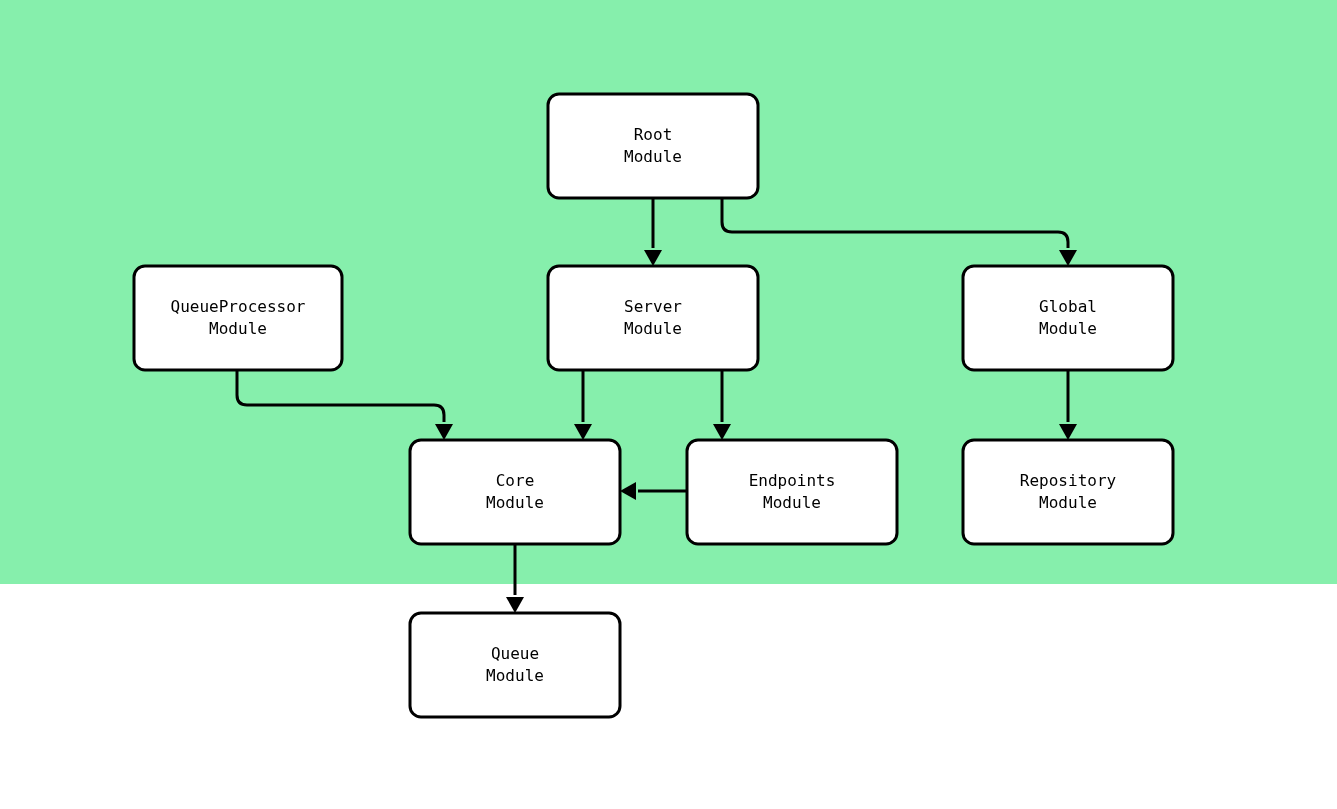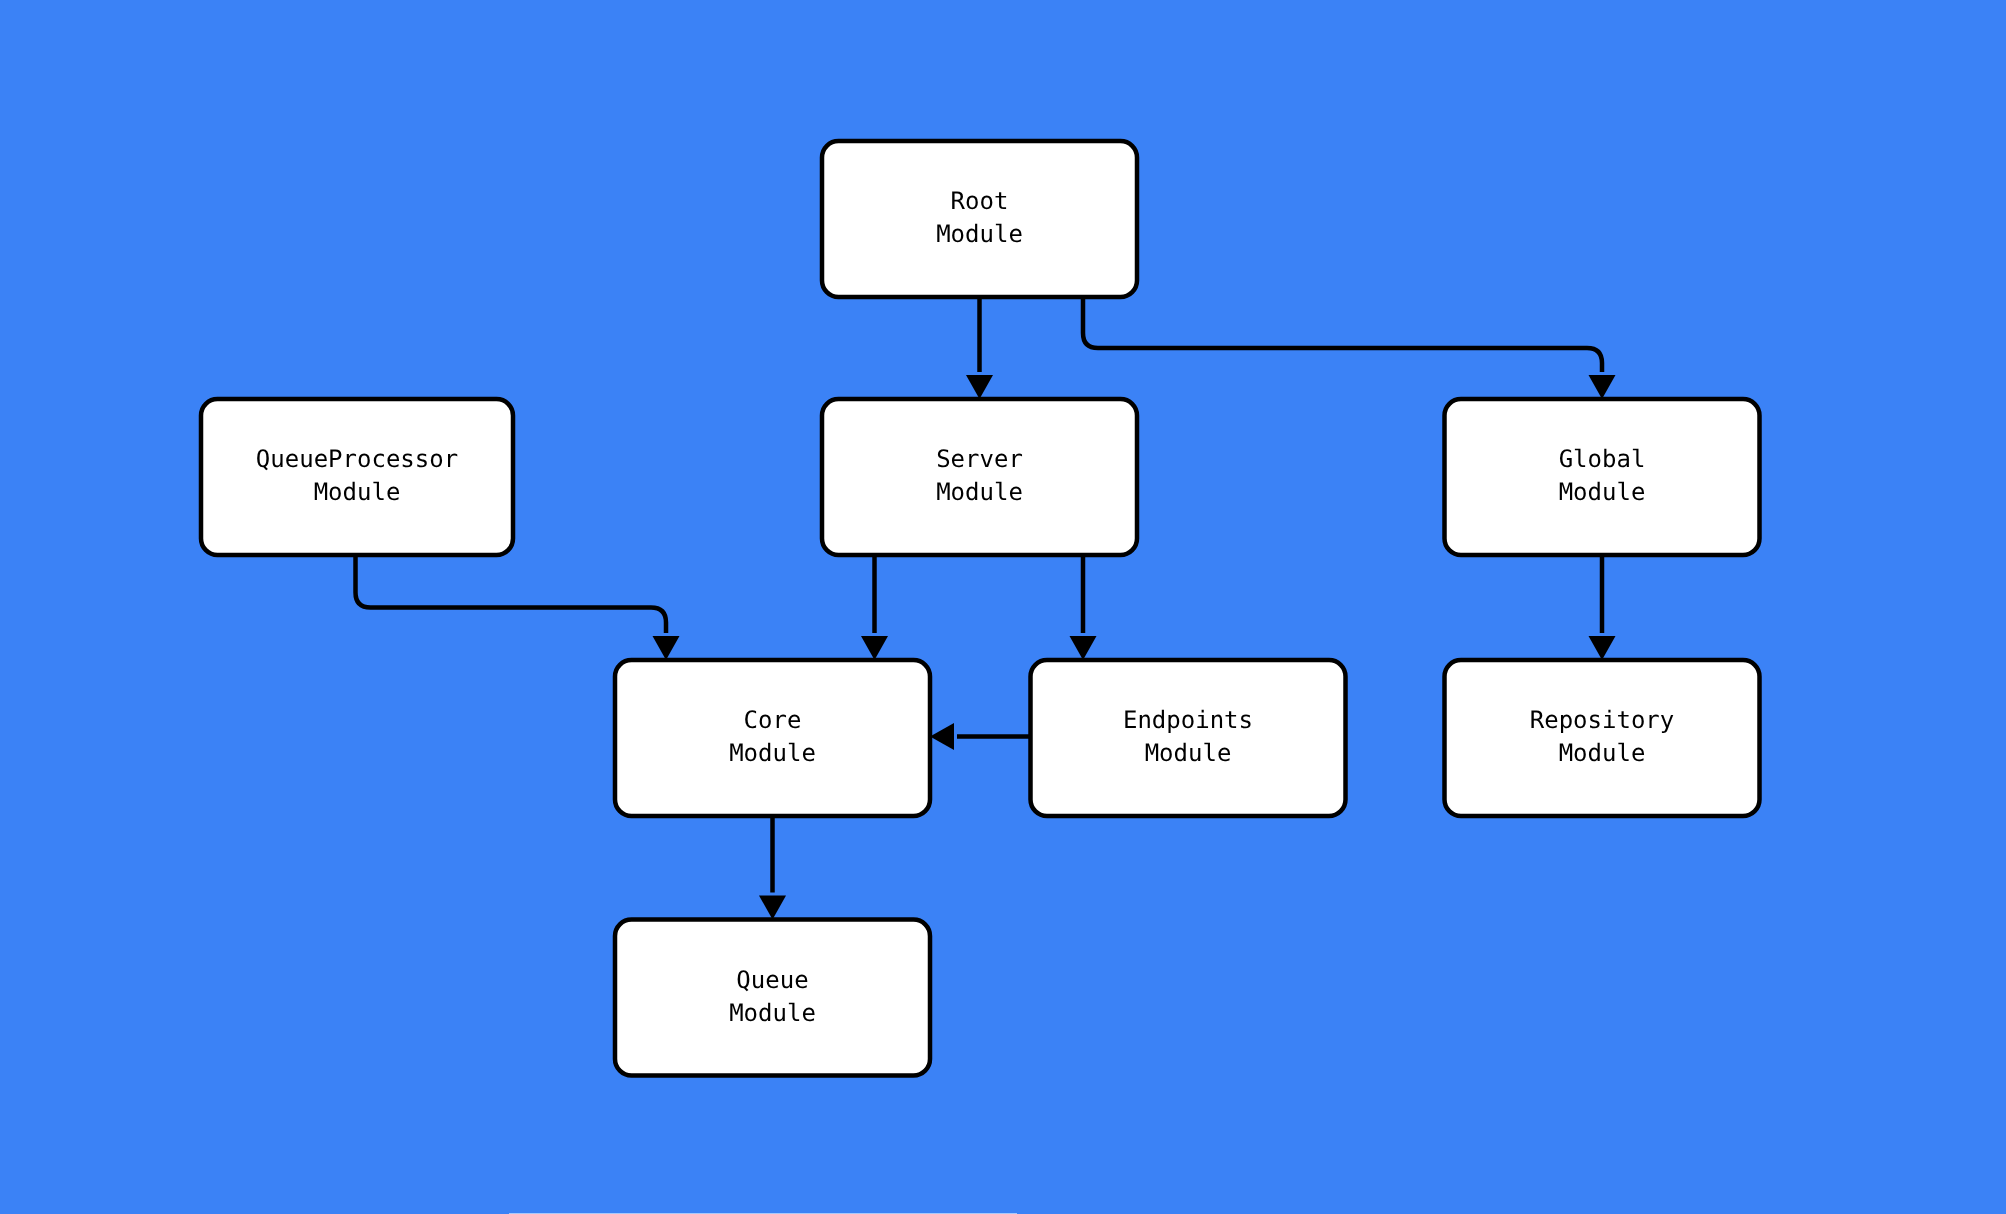--- a/index.html
+++ b/index.html
@@ -9,22 +9,22 @@
   }
   body {
     width: 1337px;
     height: 809px;
     font-family: "DejaVu Sans Mono", monospace;
     overflow: hidden;
   }
   #diagram-root {
     position: relative;
     width: 1337px;
-    height: 809px;
-    background: #3b82f6;
+    height: 584px;
+    background: #86efac;
   }
   svg.diagram-canvas {
     display: block;
     width: 1337px;
     height: 809px;
   }
   .node-box {
     fill: #ffffff;
     stroke: #000000;
     stroke-width: 3;

